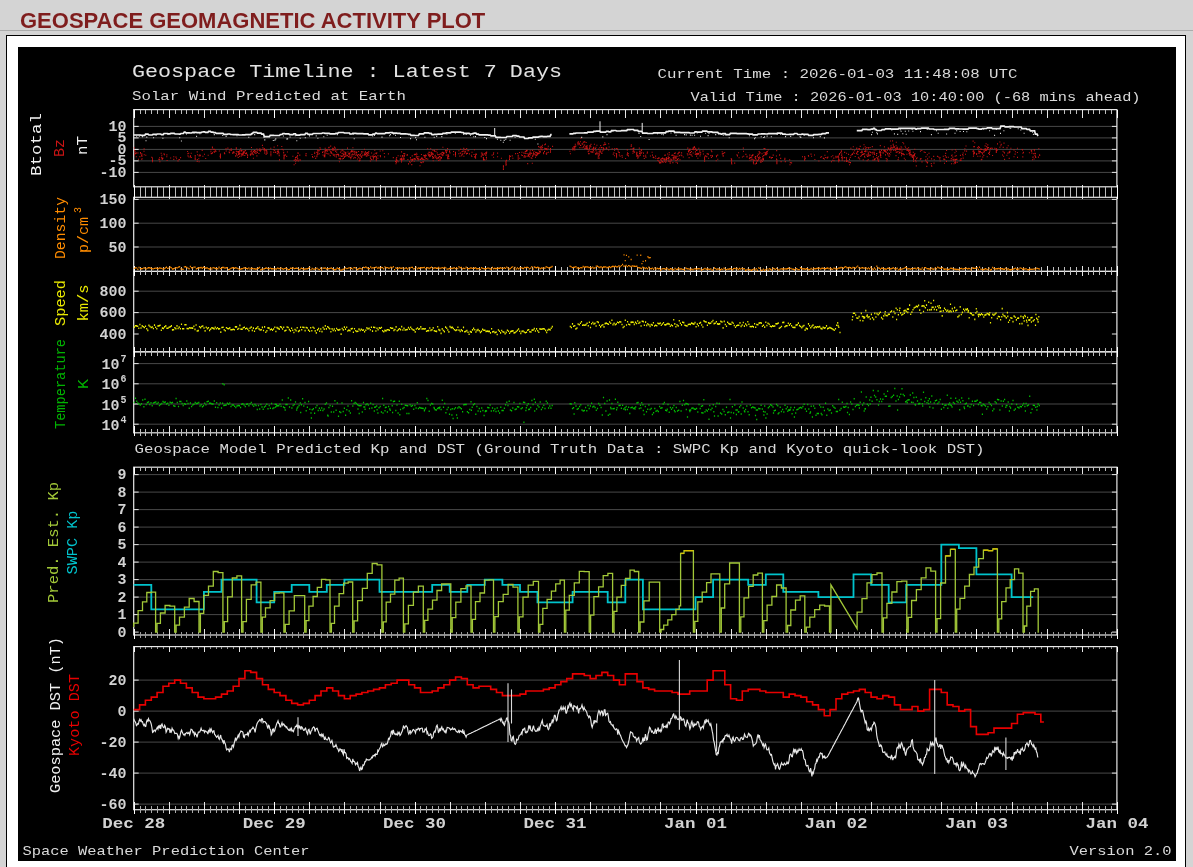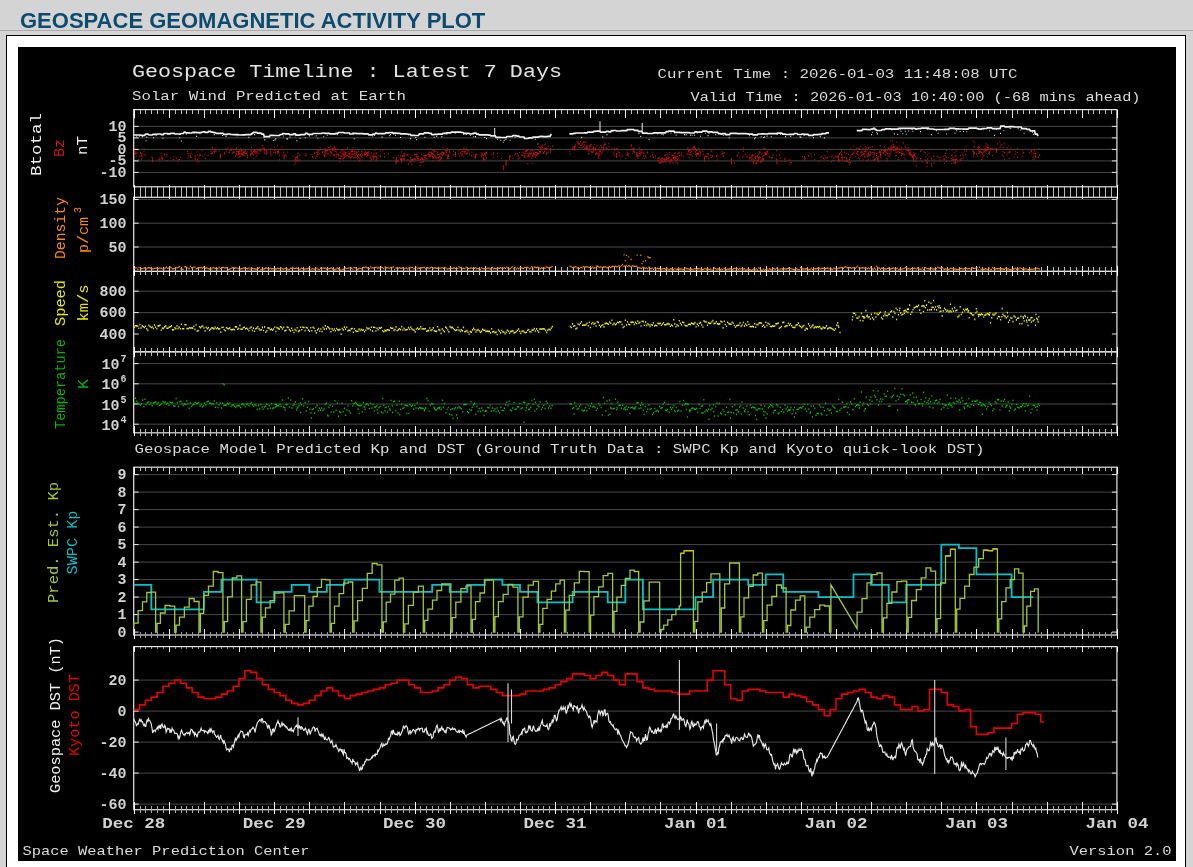--- a/index.html
+++ b/index.html
@@ -1,14 +1,14 @@
 <!DOCTYPE html>
 <html><head><meta charset="utf-8"><style>
 html,body{margin:0;padding:0;background:#d4d4d4;width:1193px;height:867px;overflow:hidden}
-#hdr{position:absolute;left:20px;top:8px;will-change:transform;transform:translateZ(0);font-family:"Liberation Sans",sans-serif;font-weight:bold;font-size:22px;color:#0c4a6e;letter-spacing:0px;white-space:nowrap}
+#hdr{position:absolute;left:20px;top:8px;will-change:transform;transform:translateZ(0);font-family:"Liberation Sans",sans-serif;font-weight:bold;font-size:22px;color:#7f1d1d;letter-spacing:0px;white-space:nowrap}
 #hline{position:absolute;left:0;top:30px;width:1193px;height:1px;background:#ababab}
 #frame{position:absolute;left:6px;top:35px;width:1180px;height:1000px;background:#fff;border:1px solid #000;box-sizing:border-box}
 svg{position:absolute;left:11px;top:11px;will-change:transform;transform:translateZ(0)}
 svg text{font-family:"Liberation Mono",monospace}
 </style></head><body>
 <div id="hdr">GEOSPACE GEOMAGNETIC ACTIVITY PLOT</div>
 <div id="hline"></div>
 <div id="frame">
 <svg width="1158" height="814" viewBox="0 0 1158 814">
       <rect x="0" y="0" width="1158" height="814" fill="#000"></rect>

